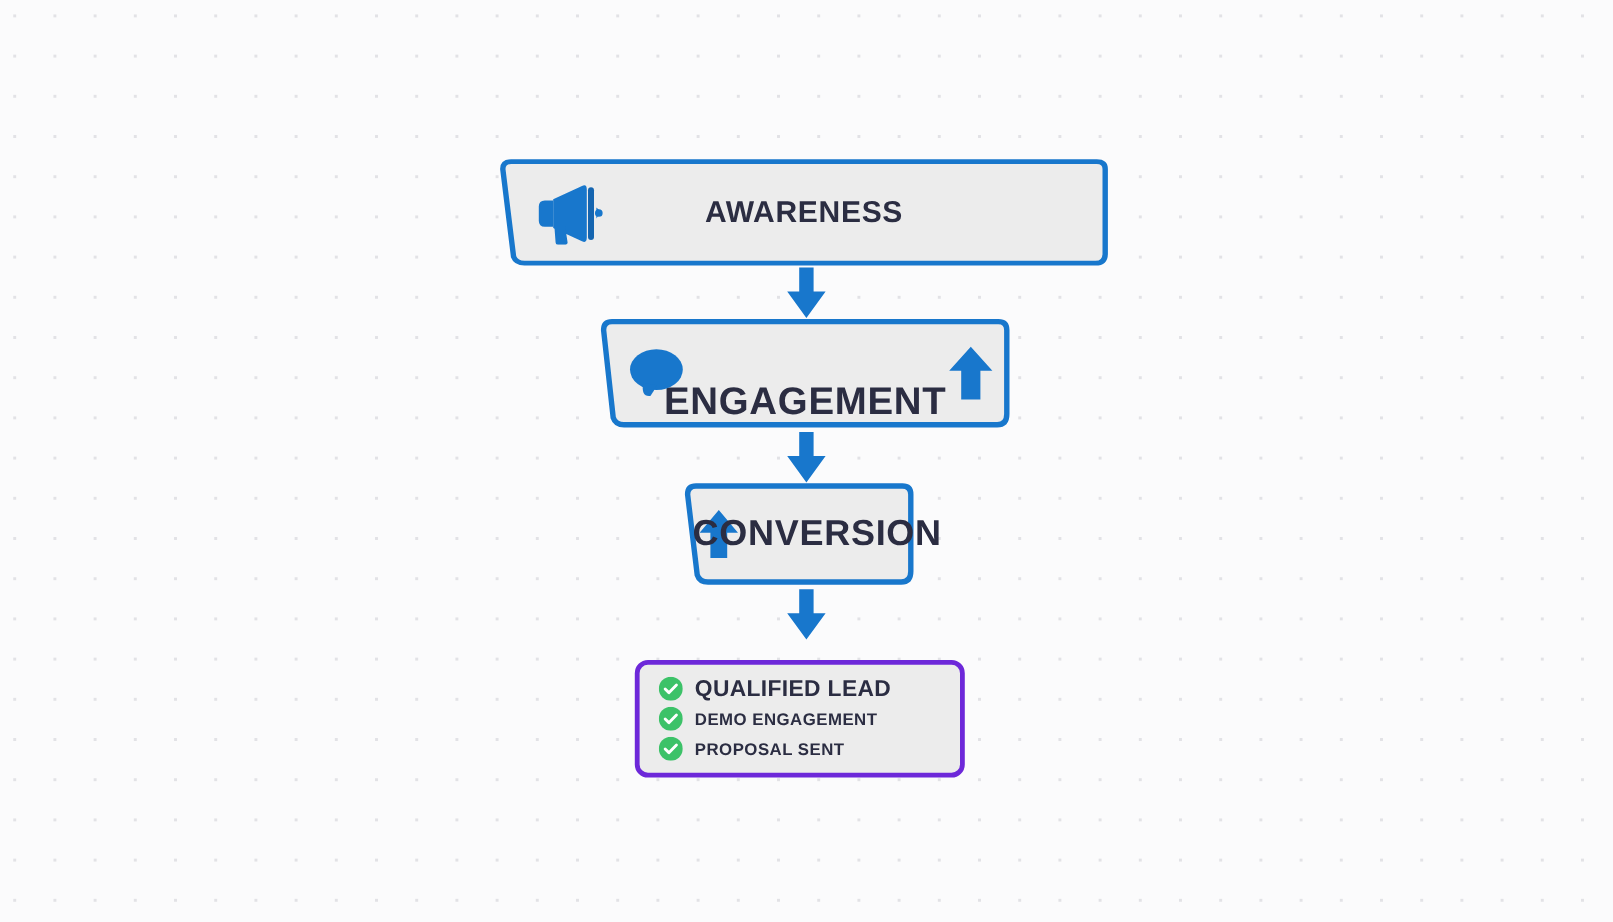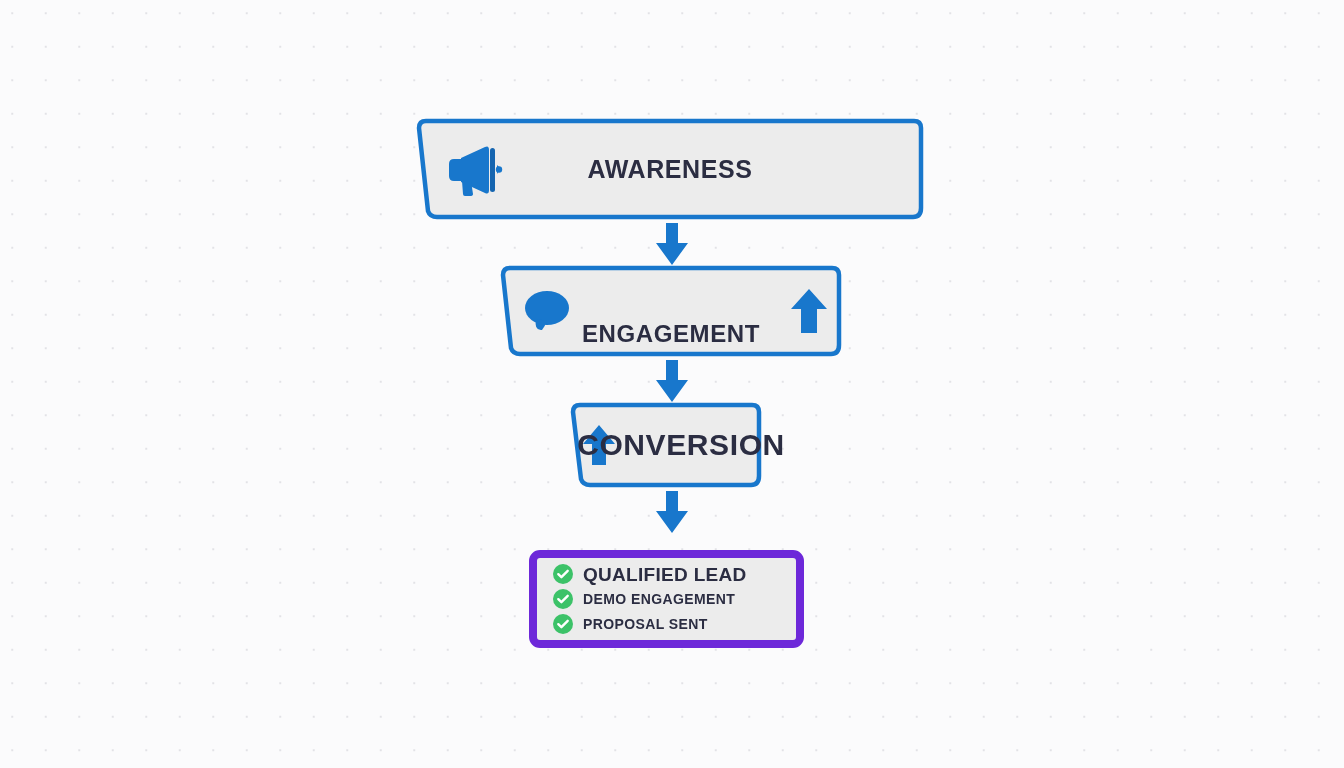--- a/index.html
+++ b/index.html
@@ -51,25 +51,25 @@
   .stage-label {
     font-size: 25px;
     font-weight: bold;
     color: #2b2d42;
     letter-spacing: 0.6px;
     white-space: nowrap;
     line-height: 1;
   }
 
   
-  #stage-awareness   { left: 405px; top: 118px;  width: 530px; height: 102px; align-items: center; }
+  #stage-awareness   { left: 405px; top: 132px;  width: 530px; height: 90px; align-items: center; }
   #stage-engagement  { left: 490px; top: 265px;  width: 362px; height: 92px; }
   #stage-conversion  { left: 560px; top: 402px;  width: 212px; height: 86px; }
 
-  #stage-engagement .stage-label { font-size: 24px; margin-top: 45px; }
+  #stage-engagement .stage-label { font-size: 32px; margin-top: 45px; }
   #stage-conversion .stage-label { font-size: 30px; transform: translateX(15px); }
 
   
   .icon-left {
     position: absolute;
     display: flex;
     align-items: center;
     justify-content: center;
   }
   .icon-right {
@@ -96,21 +96,21 @@
   #connector-3 { top: 489px; }
 
   
   #qualified-card {
     position: absolute;
     left: 529px;
     top: 550px;
     width: 275px;
     height: 98px;
     background: #ececec;
-    border: 8px solid #6d28d9;
+    border: 4px solid #6d28d9;
     border-radius: 11px;
     box-sizing: border-box;
     padding: 12px 0 12px 16px;
     display: flex;
     flex-direction: column;
     justify-content: center;
     gap: 5px;
   }
   .check-row {
     display: flex;

